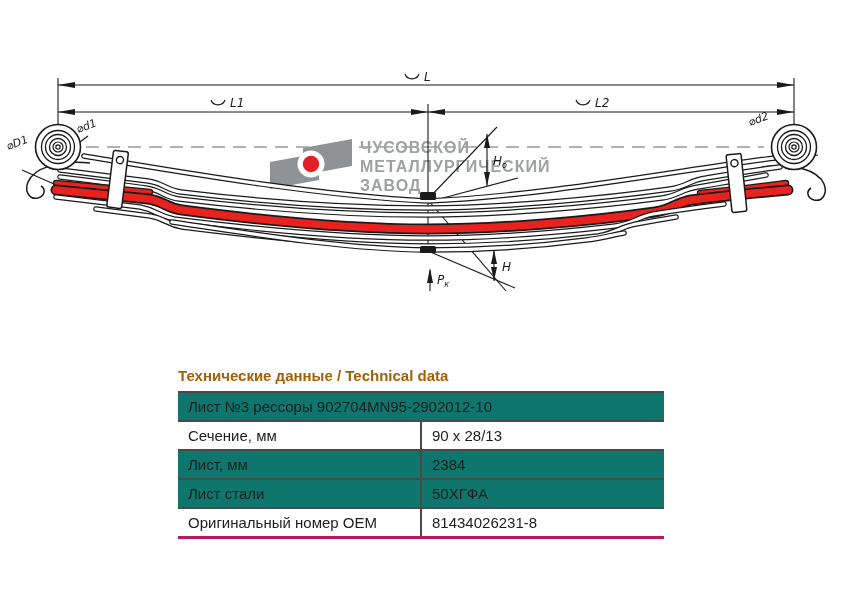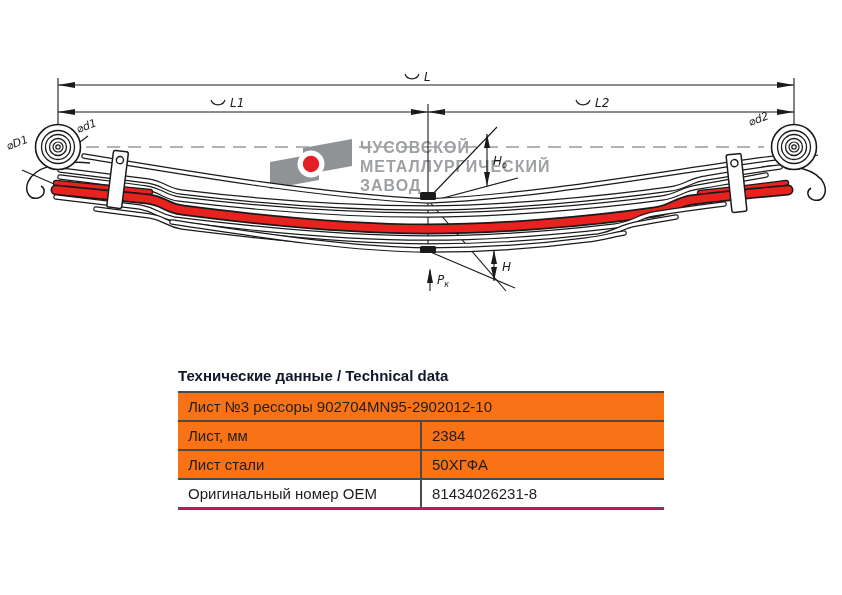--- a/index.html
+++ b/index.html
@@ -5,28 +5,28 @@
   html,body{margin:0;padding:0;background:#fff;}
   .page{position:relative;width:842px;height:595px;background:#ffffff;overflow:hidden;
         font-family:"Liberation Sans",sans-serif;}
   svg text{font-family:"DejaVu Sans",sans-serif;}
   .dim-label{font-size:12px;font-style:italic;fill:#1a1a1a;}
   .dim-label-small{font-size:11px;font-style:italic;fill:#1a1a1a;}
   .sub{font-size:8px;}
   .wm-text{font-size:16px;font-weight:bold;fill:#9ea1a4;letter-spacing:1px;
            font-family:"Liberation Sans",sans-serif;}
   .tech{position:absolute;left:178px;top:367px;width:486px;}
-  .tech-title{color:#0f172a;font-weight:bold;font-size:15px;margin:0 0 7px 0;
+  .tech-title{color:#a16207;font-weight:bold;font-size:15px;margin:0 0 7px 0;
               font-family:"Liberation Sans",sans-serif;}
   table.specs{border-collapse:collapse;width:100%;table-layout:fixed;}
   table.specs td{font-size:15px;color:#1d1d1d;height:27px;padding:0 10px;
                  vertical-align:middle;overflow:hidden;white-space:nowrap;}
   table.specs tr{border-top:2px solid #4a4a4a;}
   table.specs tr.last{border-bottom:3px solid #be185d;}
-  table.specs tr.gray td{background:#f97316;}
+  table.specs tr.gray td{background:#0f766e;}
   table.specs td.val{border-left:2px solid #4a4a4a;}
   td.lbl{width:227px;}
 </style>
 </head>
 <body>
 
 <div class="page">
 
   <svg width="842" height="330" viewBox="0 0 842 330">
 
@@ -173,20 +173,24 @@
   </svg>
 
   
   <div class="tech">
     <p class="tech-title">Технические данные / Technical data</p>
     <table class="specs">
       <tbody>
         <tr class="gray">
           <td colspan="2">Лист №3 рессоры 902704MN95-2902012-10</td>
         </tr>
+        <tr>
+          <td class="lbl">Сечение, мм</td>
+          <td class="val">90 x 28/13</td>
+        </tr>
         <tr class="gray">
           <td class="lbl">Лист, мм</td>
           <td class="val">2384</td>
         </tr>
         <tr class="gray">
           <td class="lbl">Лист стали</td>
           <td class="val">50ХГФА</td>
         </tr>
         <tr class="last">
           <td class="lbl">Оригинальный номер OEM</td>

